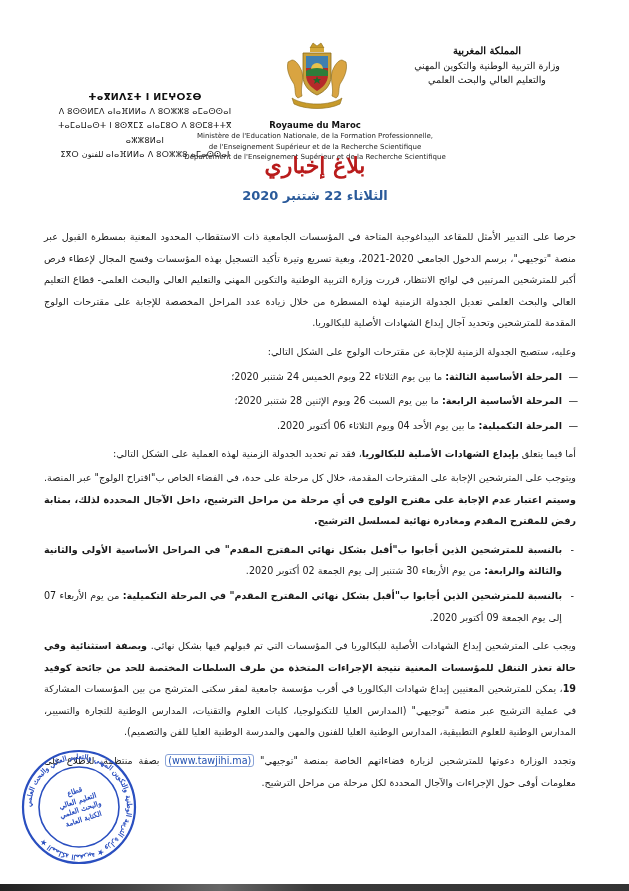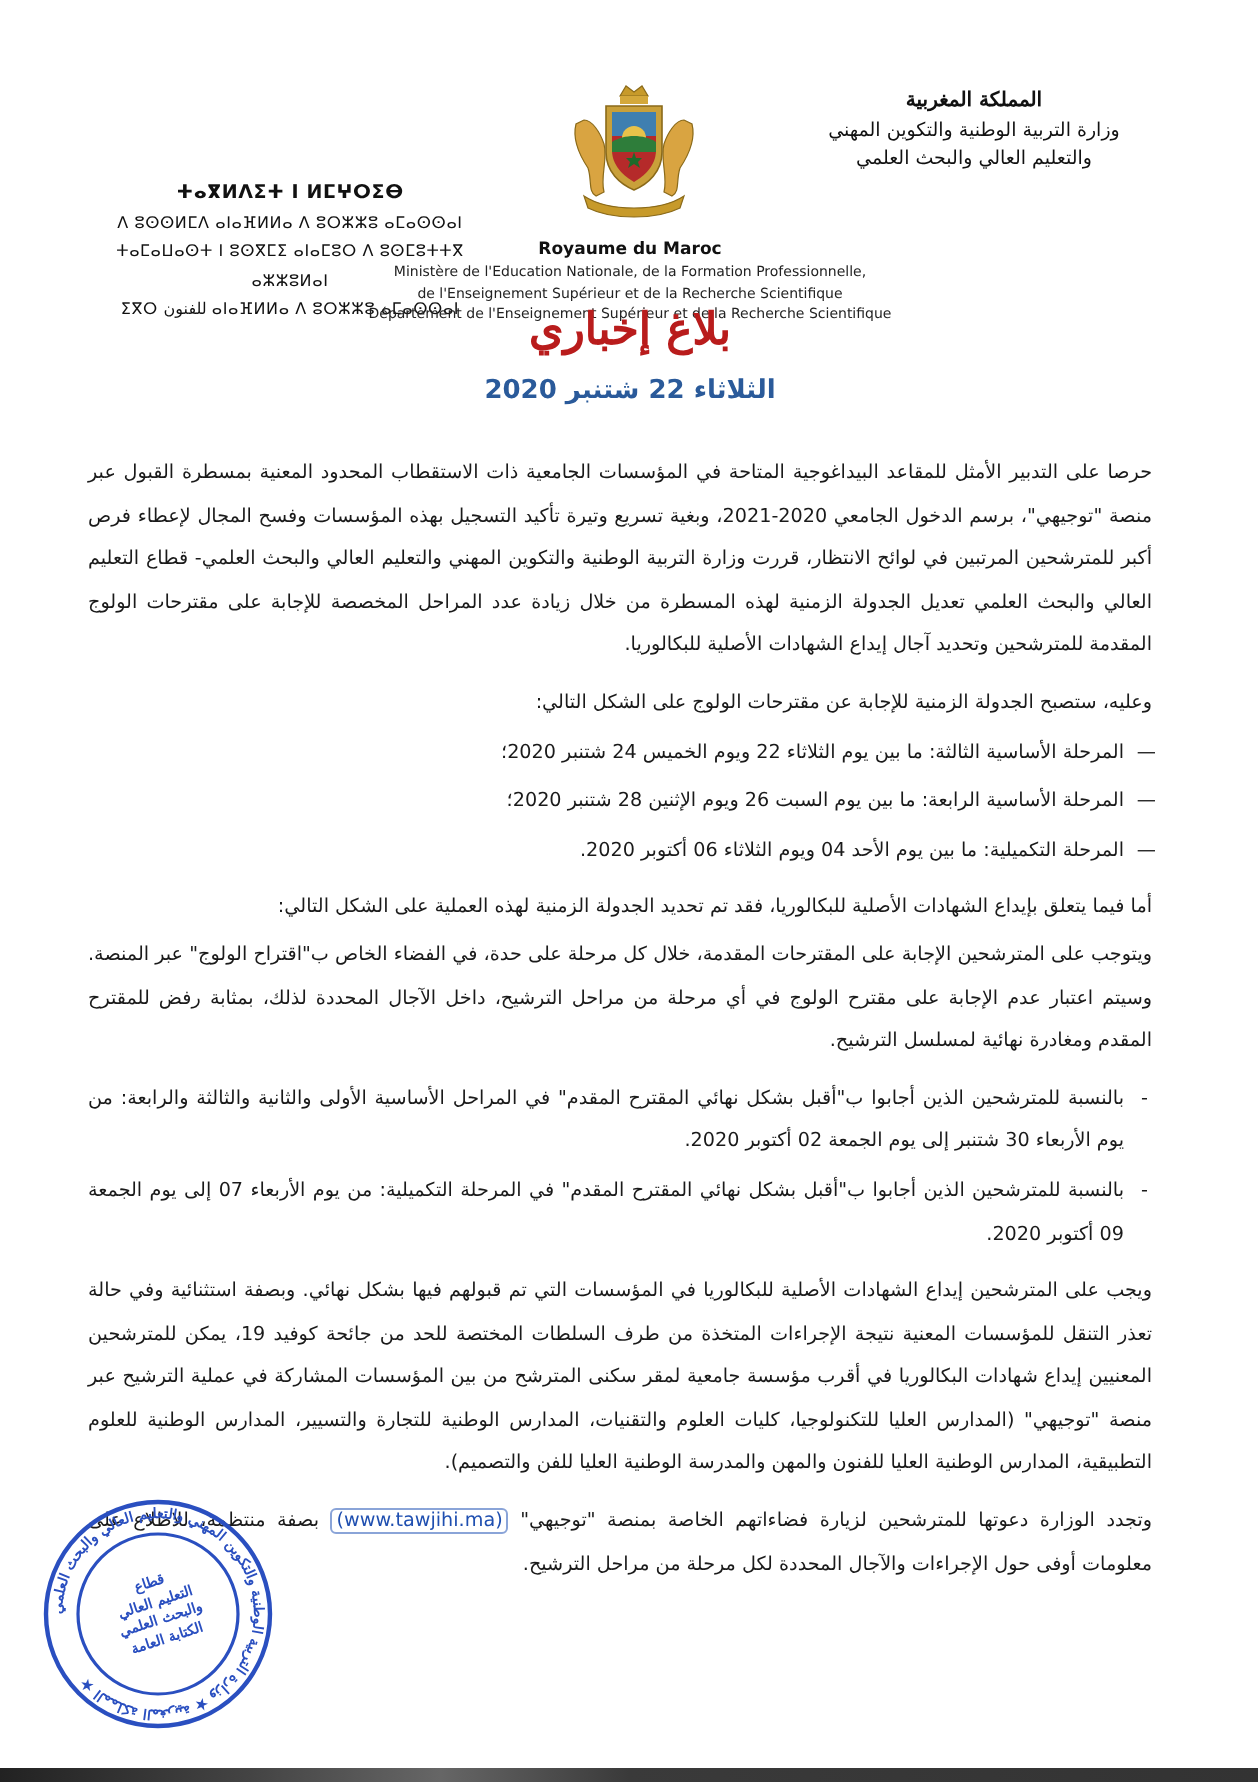--- a/index.html
+++ b/index.html
@@ -52,21 +52,21 @@
     direction: rtl; font-family: "DejaVu Sans", sans-serif; font-weight: bold;
     font-size: 13px; line-height: 20px; color: #2a5a9a;
   }
   
   .content {
     position: absolute; left: 44px; top: 226px; width: 532px;
     direction: rtl; text-align: justify;
     font-family: "DejaVu Sans", sans-serif; font-size: 9.6px; line-height: 21.6px; color: #1a1a1a;
   }
   .content p { margin: 0 0 7px 0; }
-  .content b { font-weight: normal; }
+  .content b { font-weight: bold; }
   .content ul { list-style: none; margin: 0 0 7px 0; padding: 0 14px 0 0; }
   .content ul li { position: relative; margin: 0 0 3px 0; }
   .content ul.dash li::before { content: "—"; position: absolute; right: -16px; top: 0; }
   .content ul.dot li::before { content: "-"; position: absolute; right: -12px; top: 0; }
   .content .link { color: #1f4fb0; text-decoration: none; border: 1px solid #8aa4d8; border-radius: 3px; padding: 0 2px; direction: ltr; unicode-bidi: embed; }
   
   .stamp {
     position: absolute; left: 20px; top: 748px; width: 118px; height: 118px;
   }
   .stamp-inner-text {

